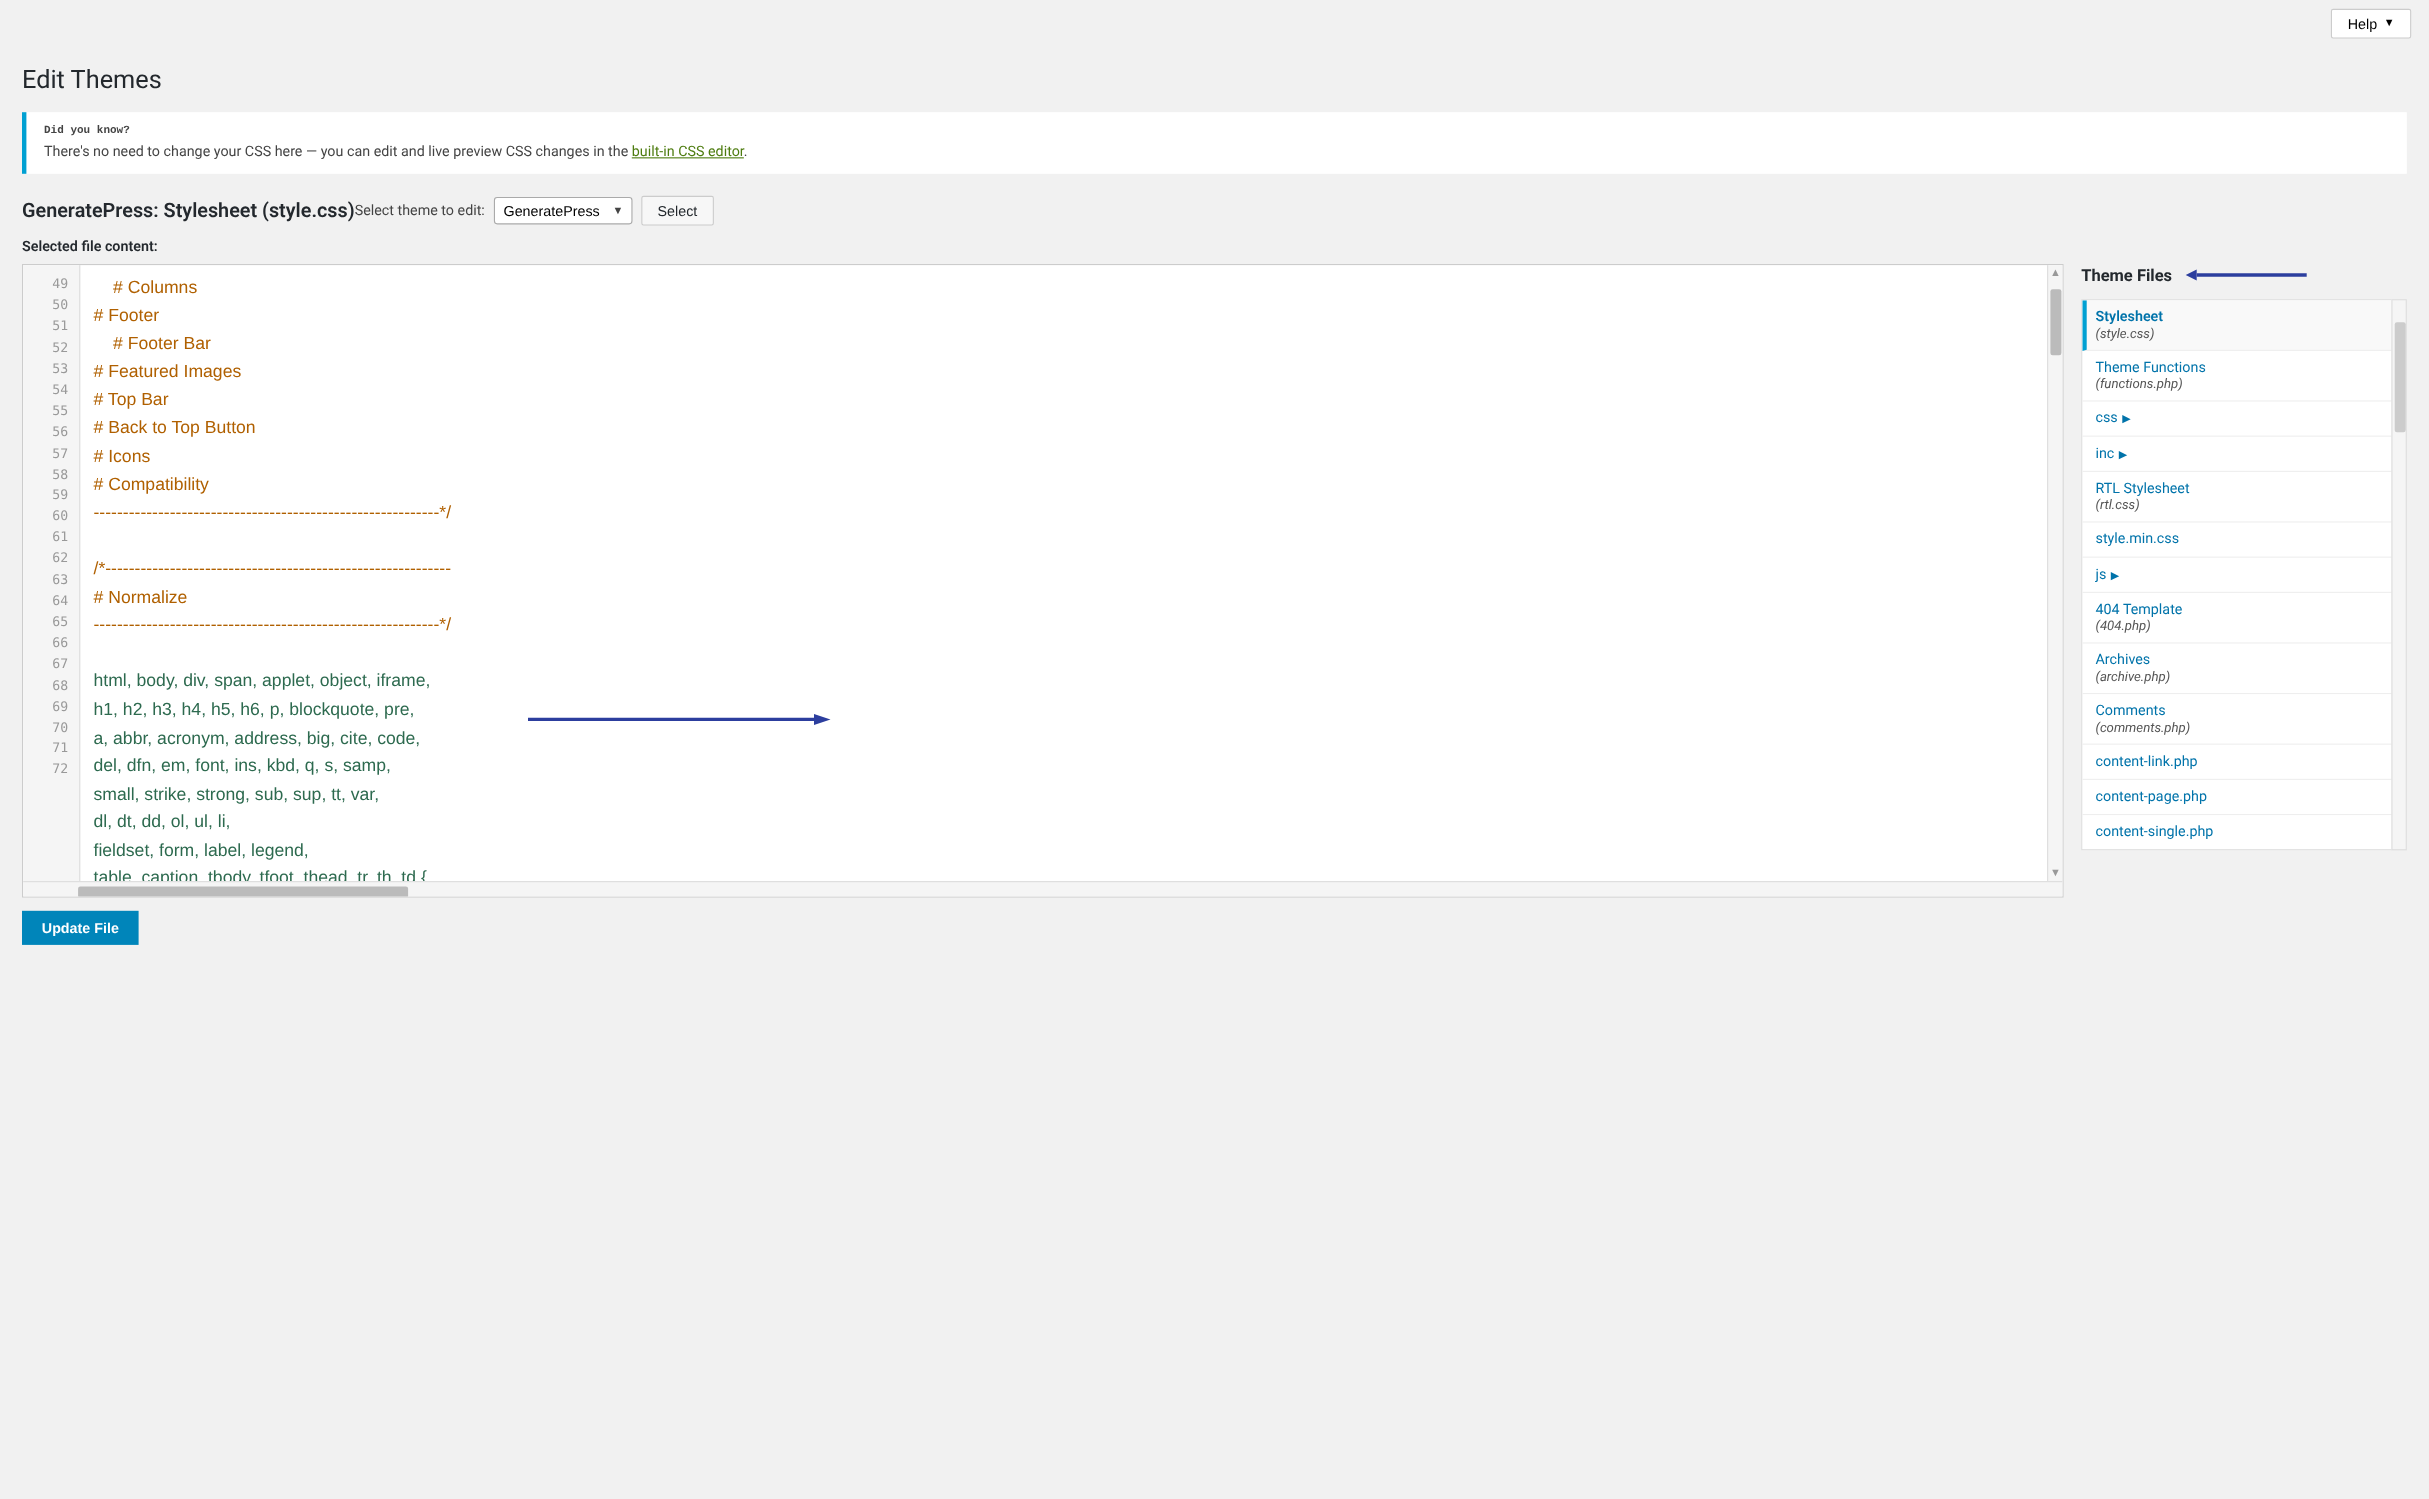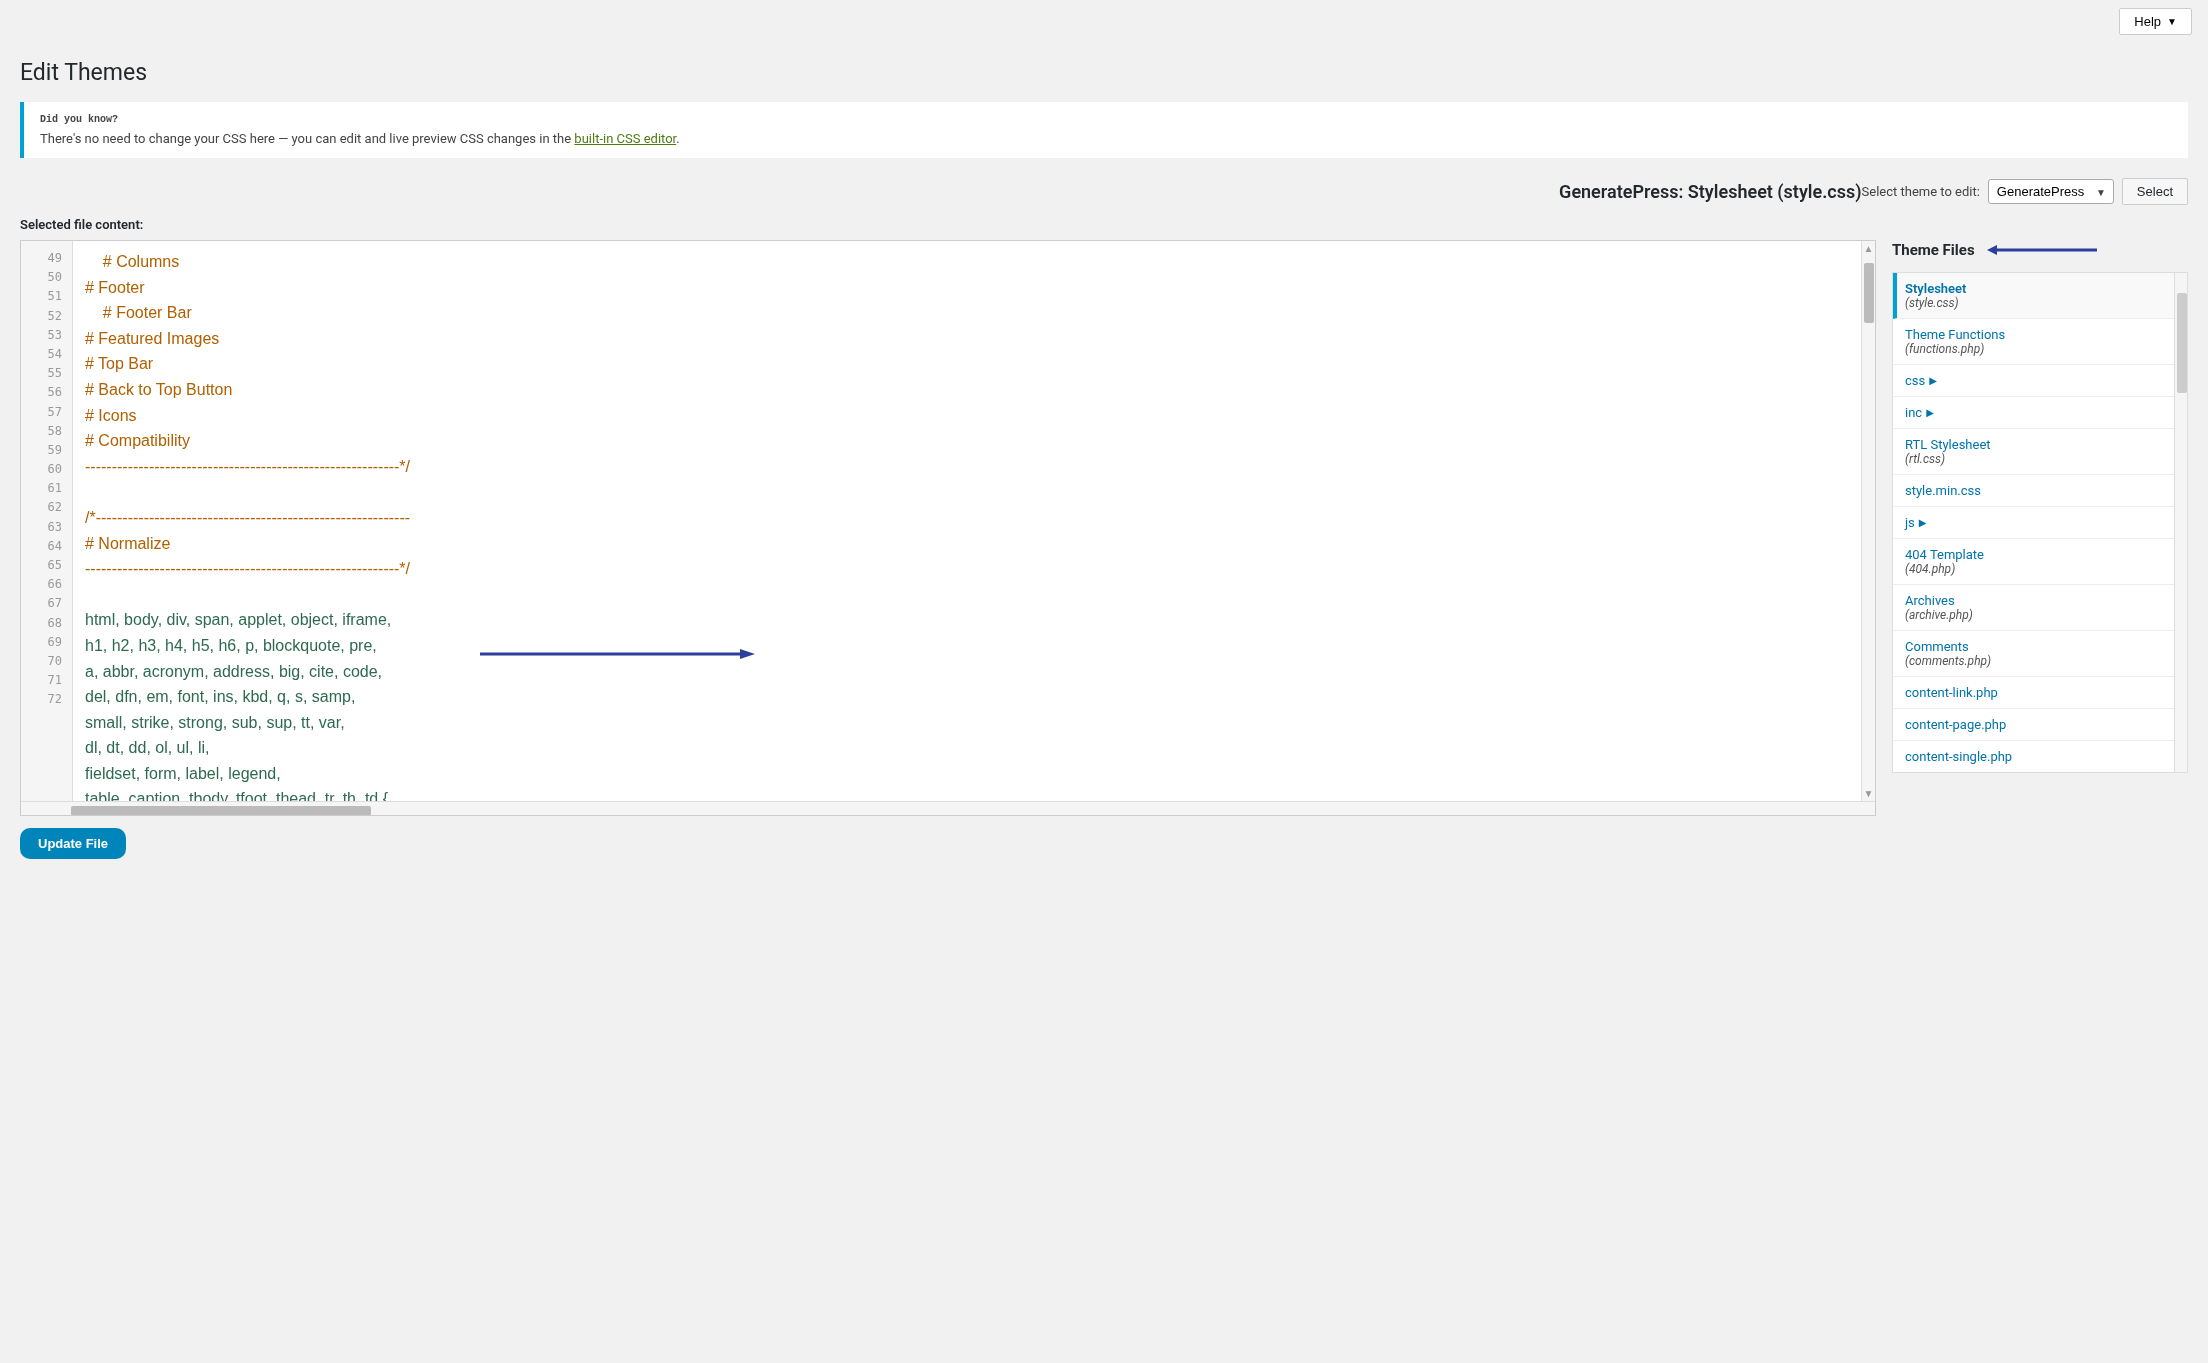--- a/index.html
+++ b/index.html
@@ -17,21 +17,21 @@
 
     .page-title { font-size: 23px; font-weight: 400; color: #23282d; margin-bottom: 16px; }
 
     
     .info-box { background: #fff; border-left: 4px solid #00a0d2; padding: 12px 16px; margin-bottom: 20px; }
     .info-box .info-title { font-weight: 600; margin-bottom: 6px; font-size: 10px; font-family: Liberation Mono, monospace; }
     .info-box .info-text { font-size: 13px; color: #444; }
     .info-box a { color: #4d7c0f; text-decoration: underline; }
 
     
-    .theme-selector-row { display: flex; align-items: center; justify-content: flex-end; margin-bottom: 12px; }
+    .theme-selector-row { display: flex; align-items: center; justify-content: flex-start; margin-bottom: 12px; }
     .file-title { font-size: 18px; font-weight: 600; color: #23282d; }
     .theme-selector { display: flex; align-items: center; gap: 8px; }
     .theme-selector label { font-size: 13px; color: #444; }
     .theme-select { padding: 4px 24px 4px 8px; border: 1px solid #aaa; border-radius: 3px; font-size: 13px; background: #fff; appearance: none; -webkit-appearance: none; padding-right: 28px; position: relative; }
     .select-wrapper { position: relative; display: inline-block; }
     .select-wrapper::after { content: "▼"; position: absolute; right: 8px; top: 50%; transform: translateY(-50%); font-size: 10px; pointer-events: none; color: #444; }
     .select-btn { background: #f7f7f7; border: 1px solid #ccc; padding: 5px 14px; font-size: 13px; cursor: pointer; border-radius: 2px; color: #23282d; }
 
     
     .editor-area { display: flex; gap: 0; position: relative; }
@@ -69,21 +69,21 @@
     .theme-file-item .folder-name { color: #0073aa; font-size: 13px; display: flex; align-items: center; gap: 4px; }
     .theme-file-item .folder-arrow { font-size: 10px; color: #0073aa; }
 
     
     .c-comment { color: #b06000; }
     .c-selector { color: #2d6a4f; }
     .c-property { color: #333; }
     .c-orange { color: #b06000; }
 
     
-    .update-btn { background: #0085ba; color: #fff; border: none; padding: 8px 18px; font-size: 13px; cursor: pointer; border-radius: 10px; margin-top: 12px; font-weight: 600; }
+    .update-btn { background: #0085ba; color: #fff; border: none; padding: 8px 18px; font-size: 13px; cursor: pointer; border-radius: 0; margin-top: 12px; font-weight: 600; }
 
     
     .files-scroll-right { position: absolute; right: 0; top: 0; bottom: 0; width: 14px; background: #f5f5f5; border: 1px solid #ddd; }
     .files-scroll-right-thumb { width: 10px; height: 100px; background: #ccc; border-radius: 2px; position: absolute; top: 20px; left: 2px; }
   </style>
 </head>
 <body>
 
 <div class="page-wrapper">
   <div class="top-bar">

